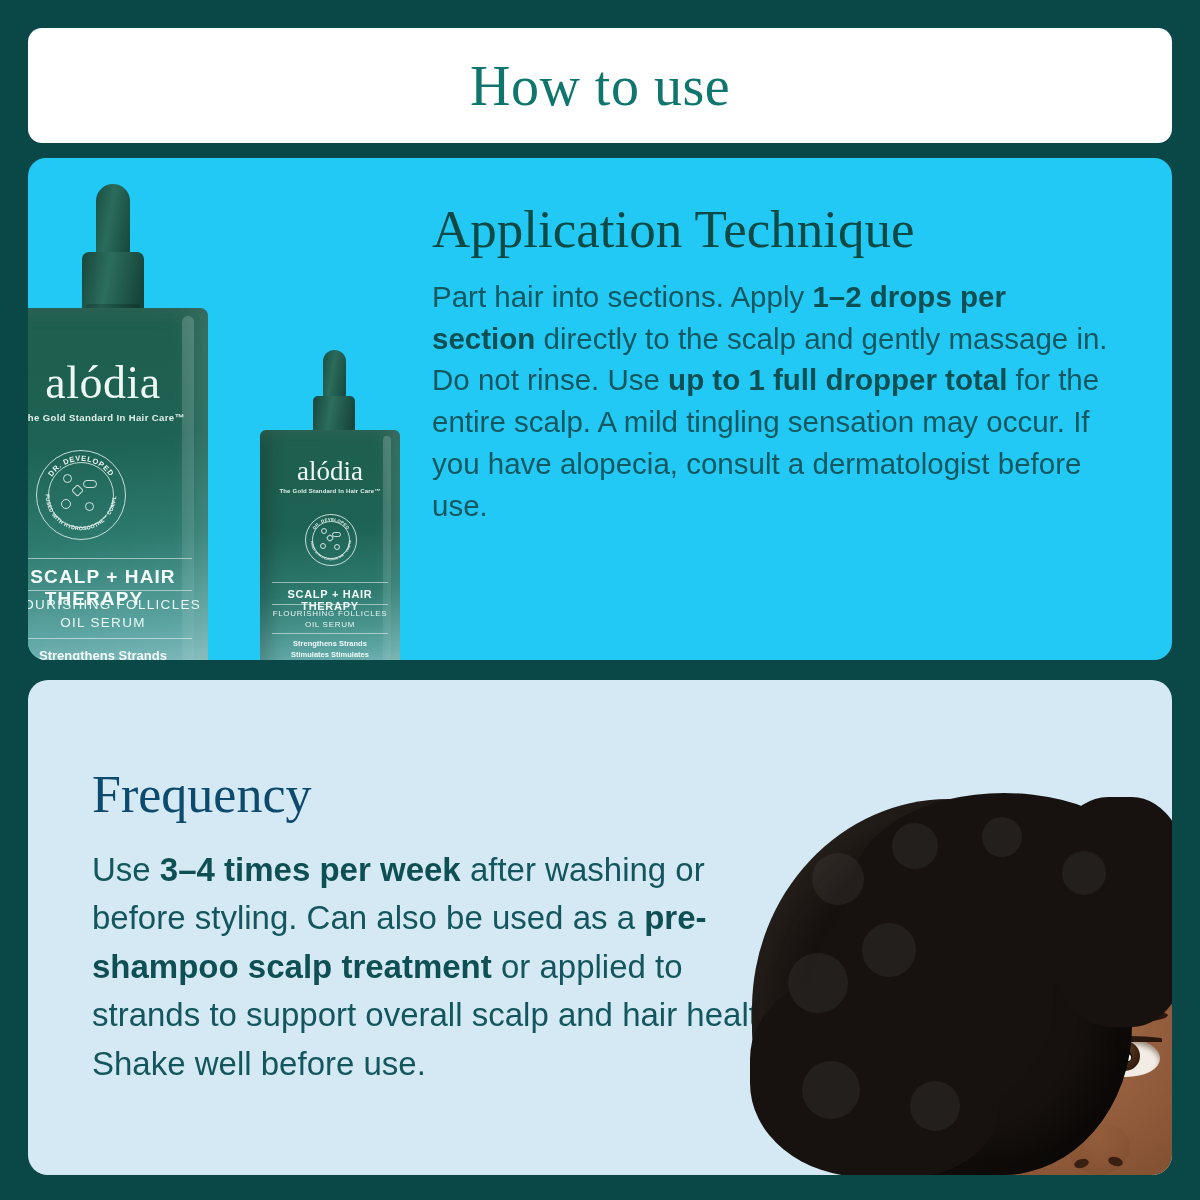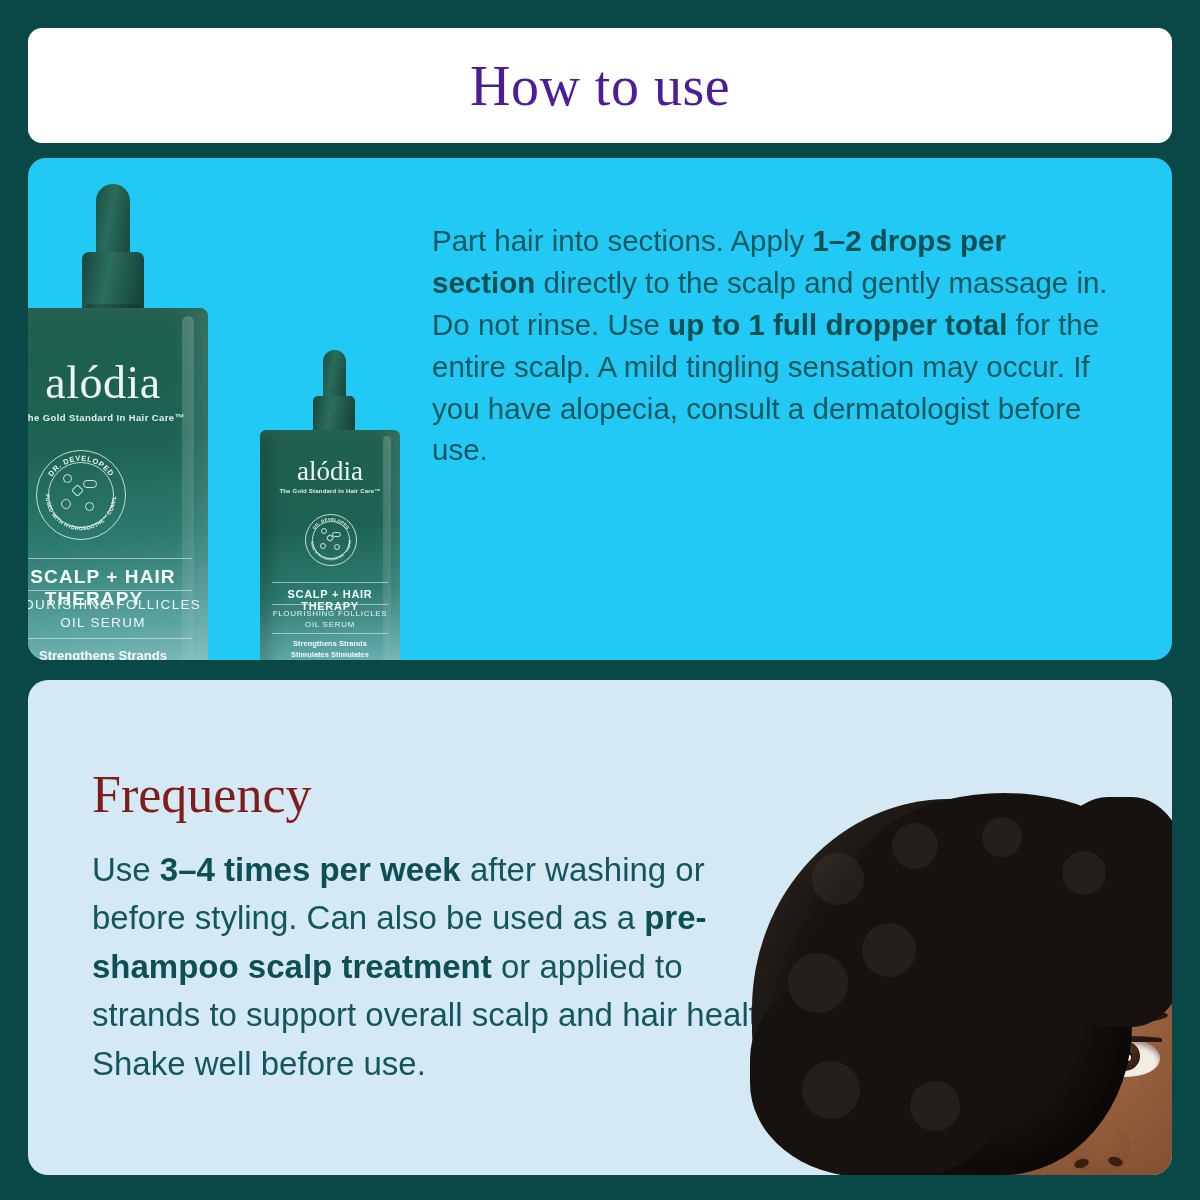--- a/index.html
+++ b/index.html
@@ -25,21 +25,21 @@
     background: #ffffff;
     border-radius: 14px;
     display: flex;
     align-items: center;
     justify-content: center;
   }
   .header-title {
     font-family: "Liberation Serif", serif;
     font-size: 56px;
     font-weight: 400;
-    color: #4c1d95;
+    color: #0f766e;
     letter-spacing: 0.5px;
     line-height: 1;
   }
 
   
   .panel-cyan {
     position: absolute;
     left: 28px;
     top: 158px;
     width: 1144px;
@@ -366,21 +366,21 @@
     background: #d5e9f4;
     border-radius: 20px;
     overflow: hidden;
   }
   .copy-light {
     position: absolute;
     left: 64px;
     top: 88px;
     width: 700px;
   }
-  .copy-light .heading-serif { font-size: 52px; color: #7f1d1d; }
+  .copy-light .heading-serif { font-size: 52px; color: #0c4a6e; }
   .copy-light .body-copy {
     margin-top: 23px;
     font-size: 33px;
     line-height: 1.47;
     color: #14565d;
   }
 
   
   .model-photo {
     position: absolute;
@@ -611,20 +611,21 @@
       <div class="lbl-benefits-sm" data-name="bottle-benefits-small">
         <div data-name="benefit-item">Strengthens Strands</div>
         <div data-name="benefit-item">Stimulates Stimulates</div>
 
       </div>
 
     </div>
   </div>
 
   <div class="copy-cyan" data-name="application-technique-copy">
+    <h2 class="heading-serif" data-name="application-technique-heading">Application Technique</h2>
     <p class="body-copy" data-name="application-technique-body">
       <span data-name="body-segment">Part hair into sections. Apply </span><b data-name="body-segment-bold">1–2 drops per section</b><span data-name="body-segment"> directly to the scalp and gently massage in. Do not rinse. Use </span><b data-name="body-segment-bold">up to 1 full dropper total</b><span data-name="body-segment"> for the entire scalp. A mild tingling sensation may occur. If you have alopecia, consult a dermatologist before use.</span>
     </p>
   </div>
 </section>
 
 <section class="panel-light" data-name="frequency-panel">
 
   <div class="copy-light" data-name="frequency-copy">
     <h2 class="heading-serif" data-name="frequency-heading">Frequency</h2>

